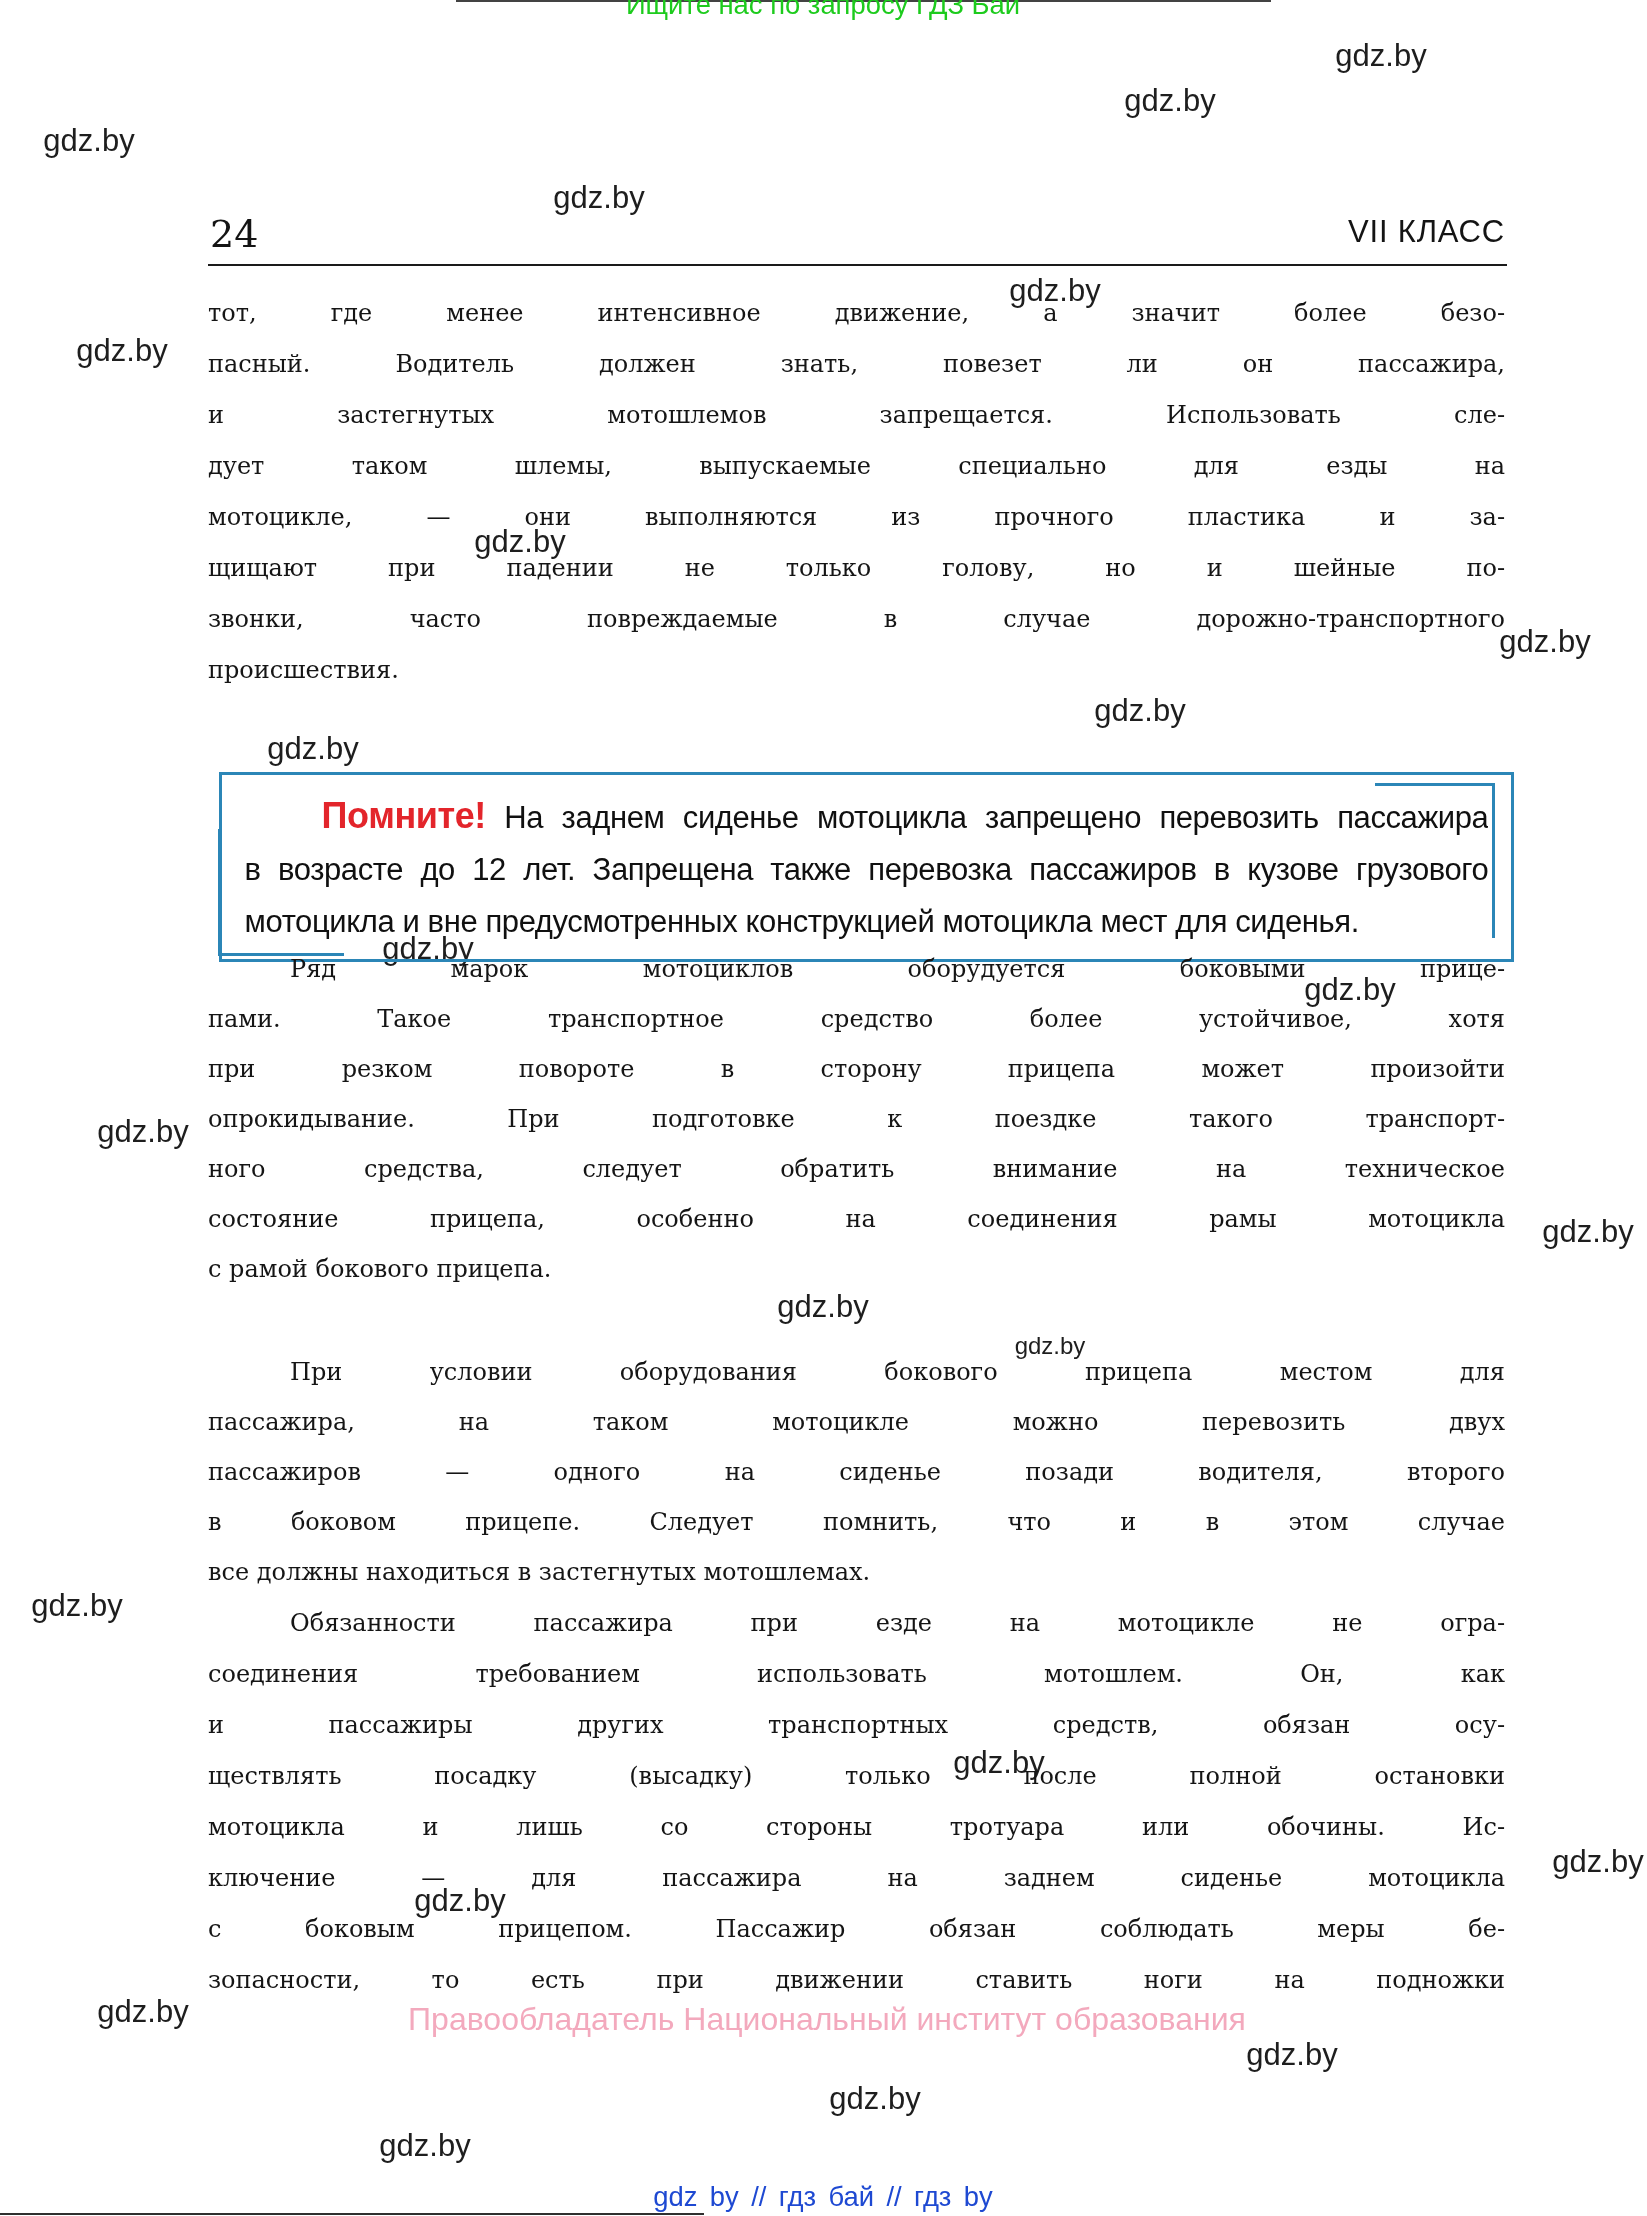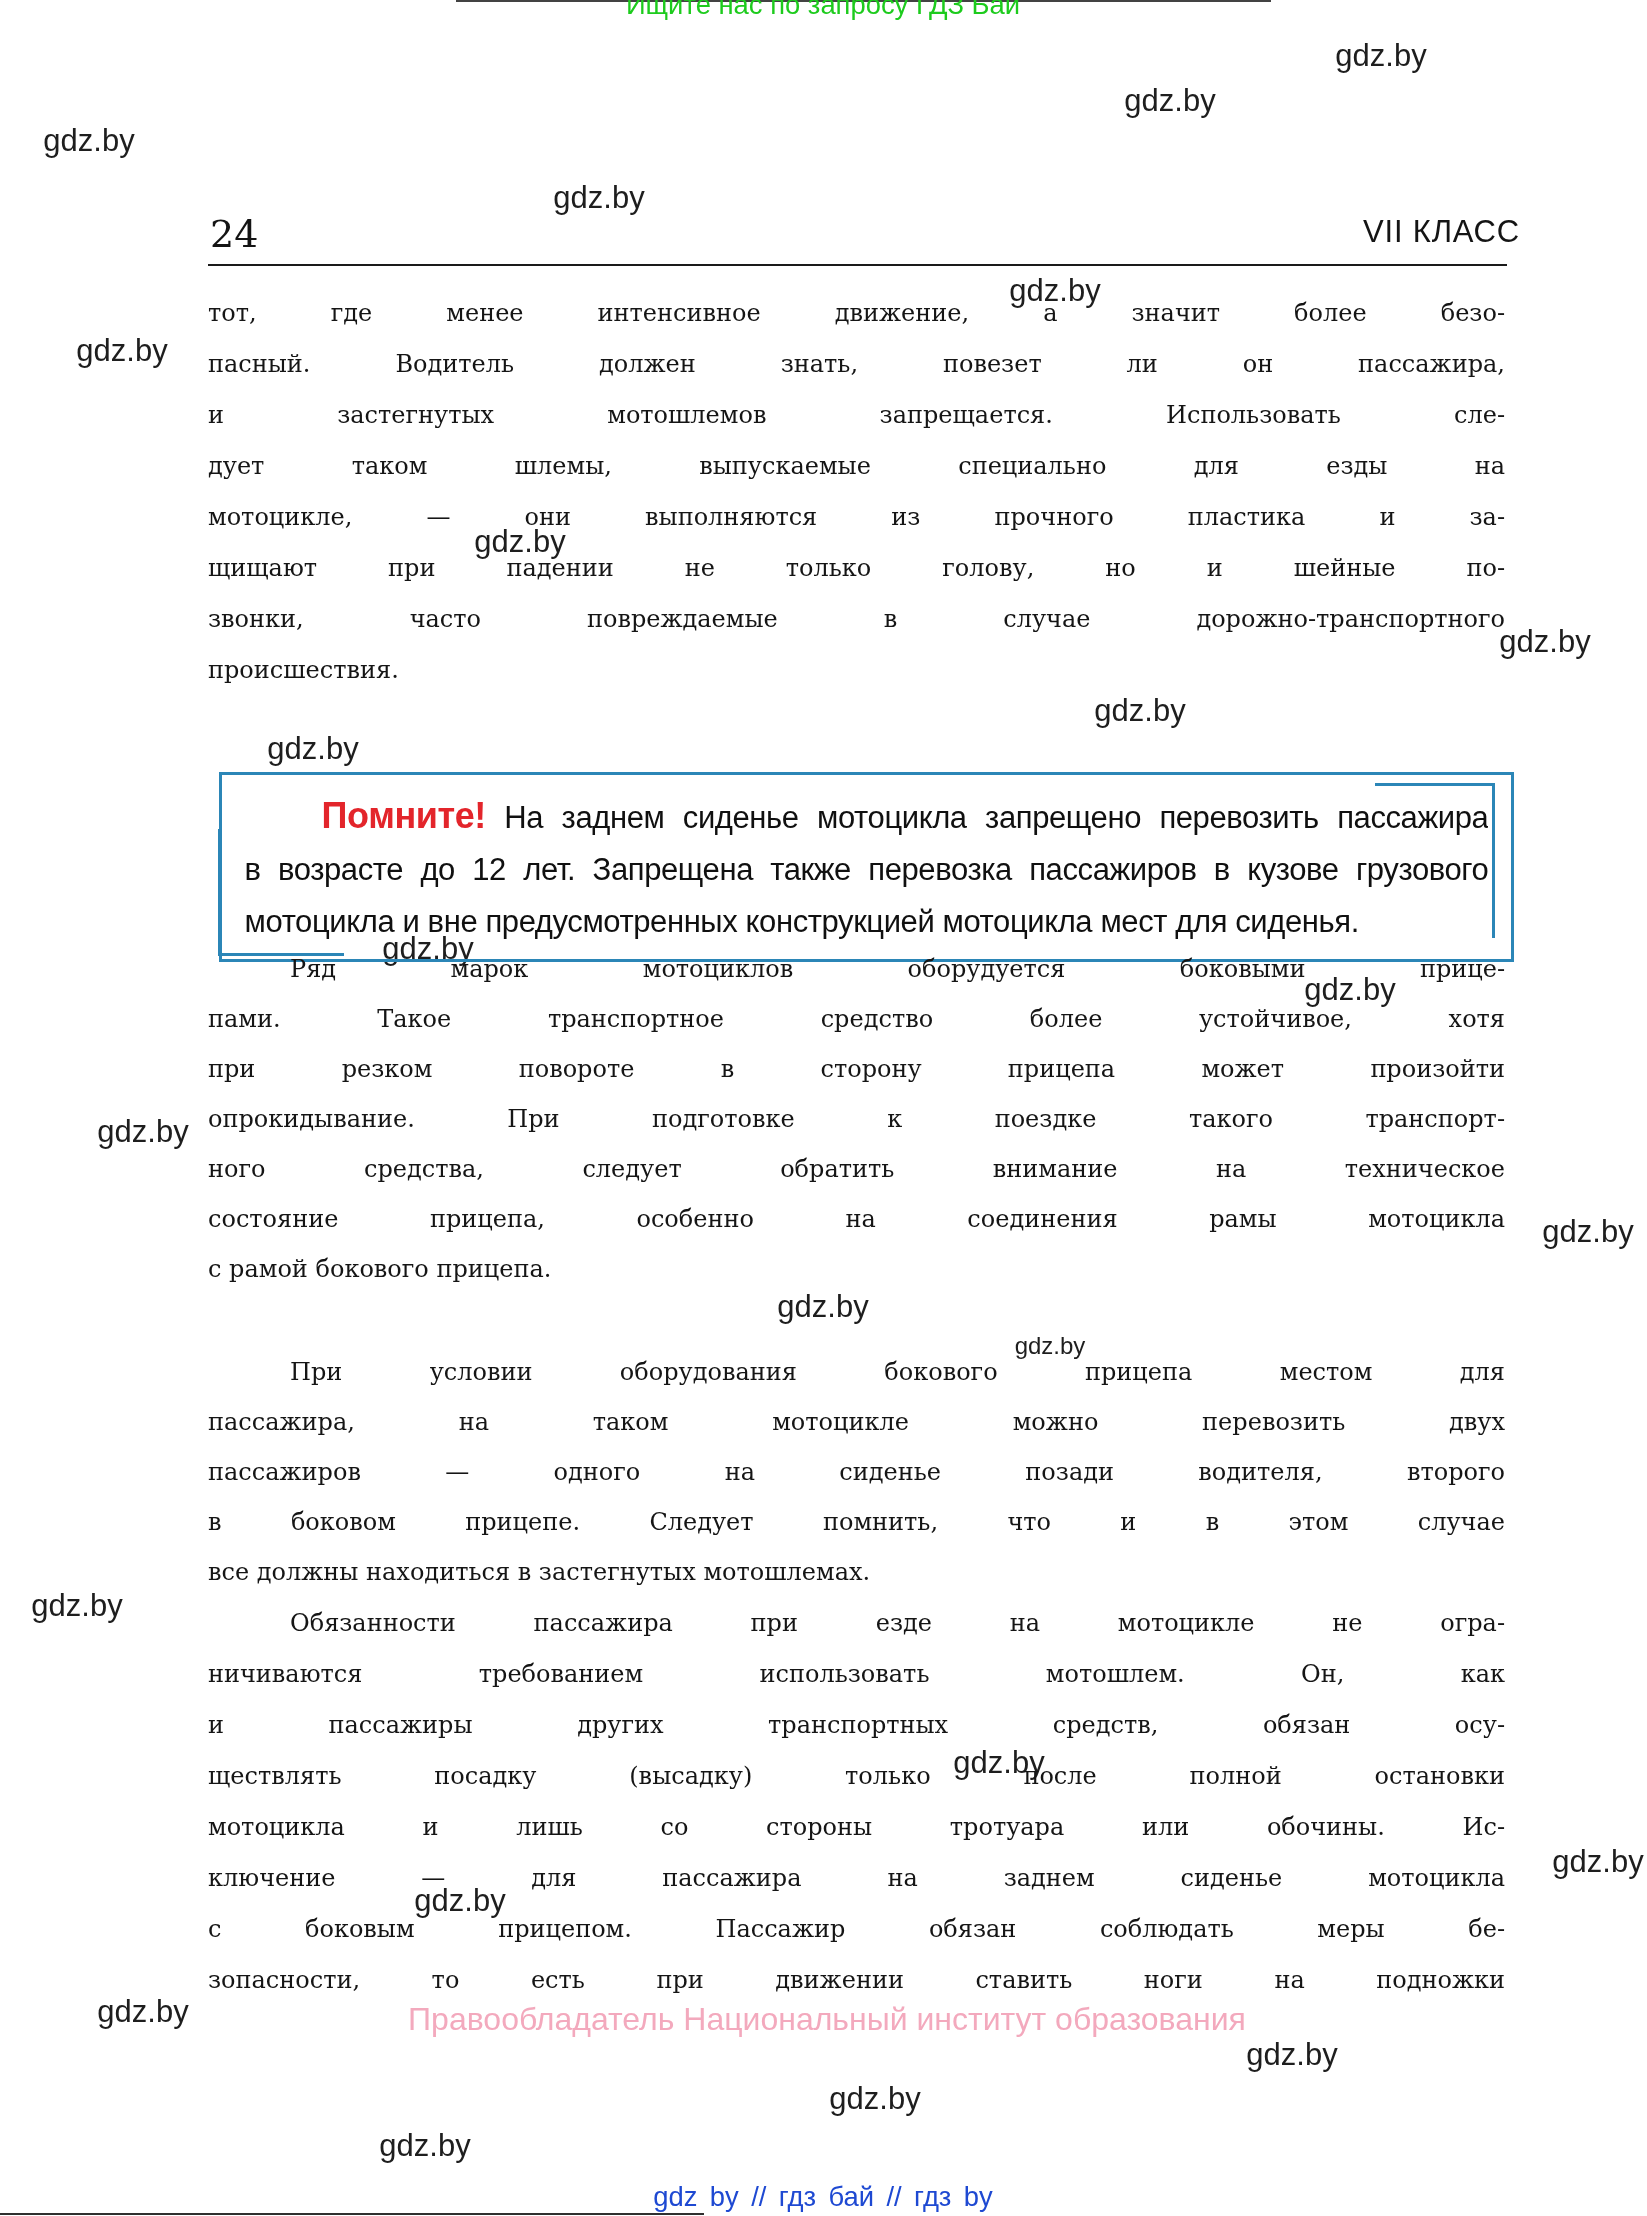--- a/index.html
+++ b/index.html
@@ -20,21 +20,21 @@
     font: 27.4px/1 "Liberation Sans", sans-serif; color: var(--green, #1dcb1d); white-space: nowrap;
   }
   .gdz {
     position: absolute; transform: translate(-50%,-50%);
     font: 31px/1 "Liberation Sans", sans-serif; color: var(--mark, #1e1e1e); white-space: nowrap;
   }
   .gdz.small { font-size: 24px; }
 
   
   .page-num { position: absolute; left: 210px; top: 215px; font: 38px/1 "DejaVu Serif", serif; color: #141414; }
-  .header-right { position: absolute; right: 128px; top: 216px; font: 31px/1 "Liberation Sans", sans-serif; color: #141414; letter-spacing: 0.8px; white-space: nowrap; }
+  .header-right { position: absolute; right: 143px; top: 216px; font: 31px/1 "Liberation Sans", sans-serif; color: #141414; letter-spacing: 0.8px; white-space: nowrap; }
   .rule { position: absolute; left: 208px; top: 264px; width: 1299px; height: 2.4px; background: #1a1a1a; }
 
   
   .para {
     position: absolute; left: 208px; width: 1297px;
     font-family: "DejaVu Serif", serif; font-size: 24px; color: #151515;
     text-align: justify;
   }
   .p1 { top: 288px;  line-height: 51px; }
   .p2 { top: 944px; line-height: 50px; }
@@ -142,21 +142,21 @@
   </div>
 <div class="para p3">
     <div class="line indent">При условии оборудования бокового прицепа местом для</div>
     <div class="line">пассажира, на таком мотоцикле можно перевозить двух</div>
     <div class="line">пассажиров — одного на сиденье позади водителя, второго</div>
     <div class="line">в боковом прицепе. Следует помнить, что и в этом случае</div>
     <div class="line no-j">все должны находиться в застегнутых мотошлемах.</div>
   </div>
 <div class="para p4">
     <div class="line indent">Обязанности пассажира при езде на мотоцикле не огра-</div>
-    <div class="line">ничиваются требованием использовать мотошлем. Он, как</div>
+    <div class="line">соединения требованием использовать мотошлем. Он, как</div>
     <div class="line">и пассажиры других транспортных средств, обязан осу-</div>
     <div class="line">ществлять посадку (высадку) только после полной остановки</div>
     <div class="line">мотоцикла и лишь со стороны тротуара или обочины. Ис-</div>
     <div class="line">ключение — для пассажира на заднем сиденье мотоцикла</div>
     <div class="line">с боковым прицепом. Пассажир обязан соблюдать меры бе-</div>
     <div class="line">зопасности, то есть при движении ставить ноги на подножки</div>
   </div>
 
 <div class="copyright">Правообладатель Национальный институт образования</div>
 <div class="footer-links">gdz by // гдз бай // гдз by</div>

